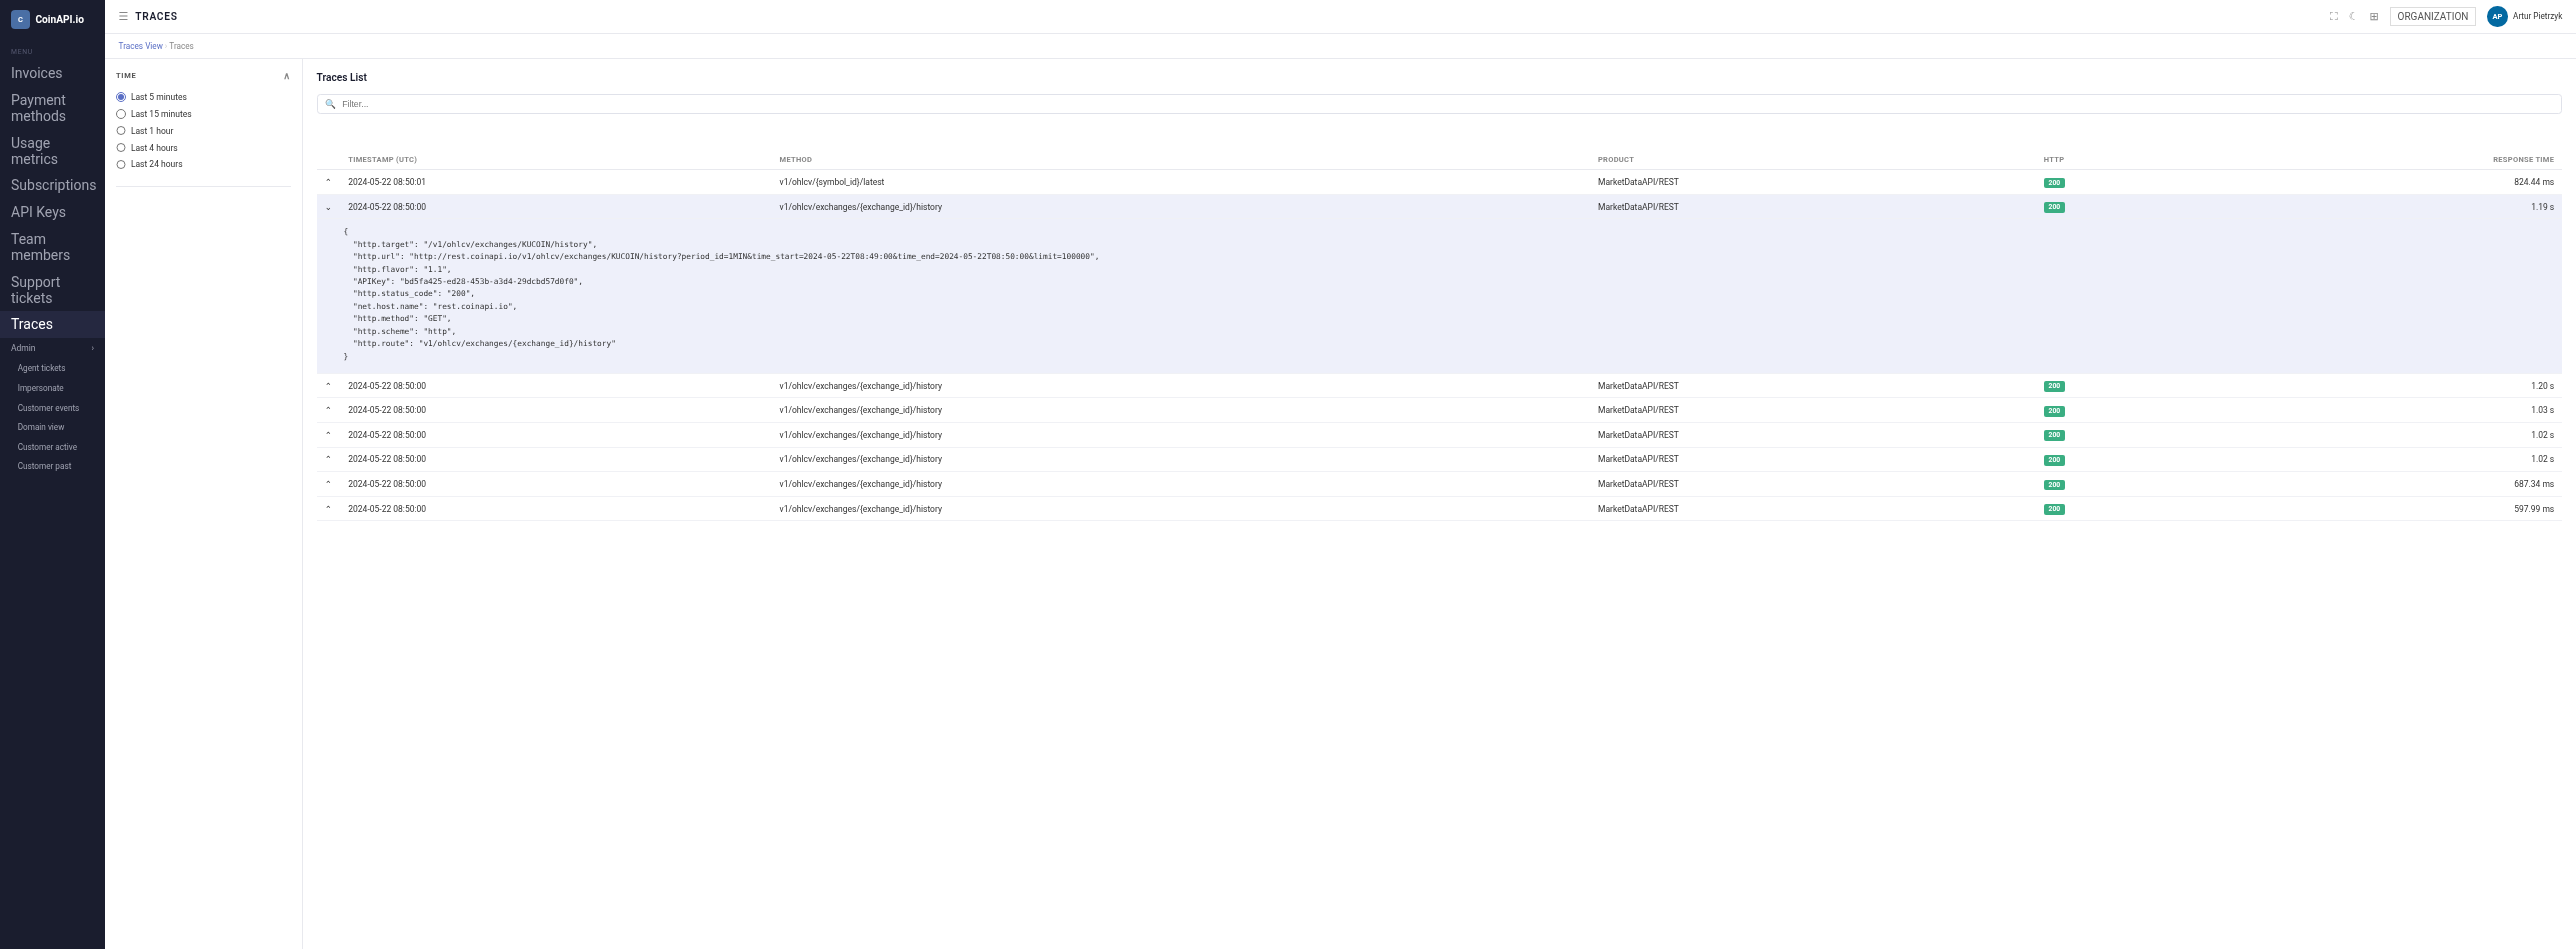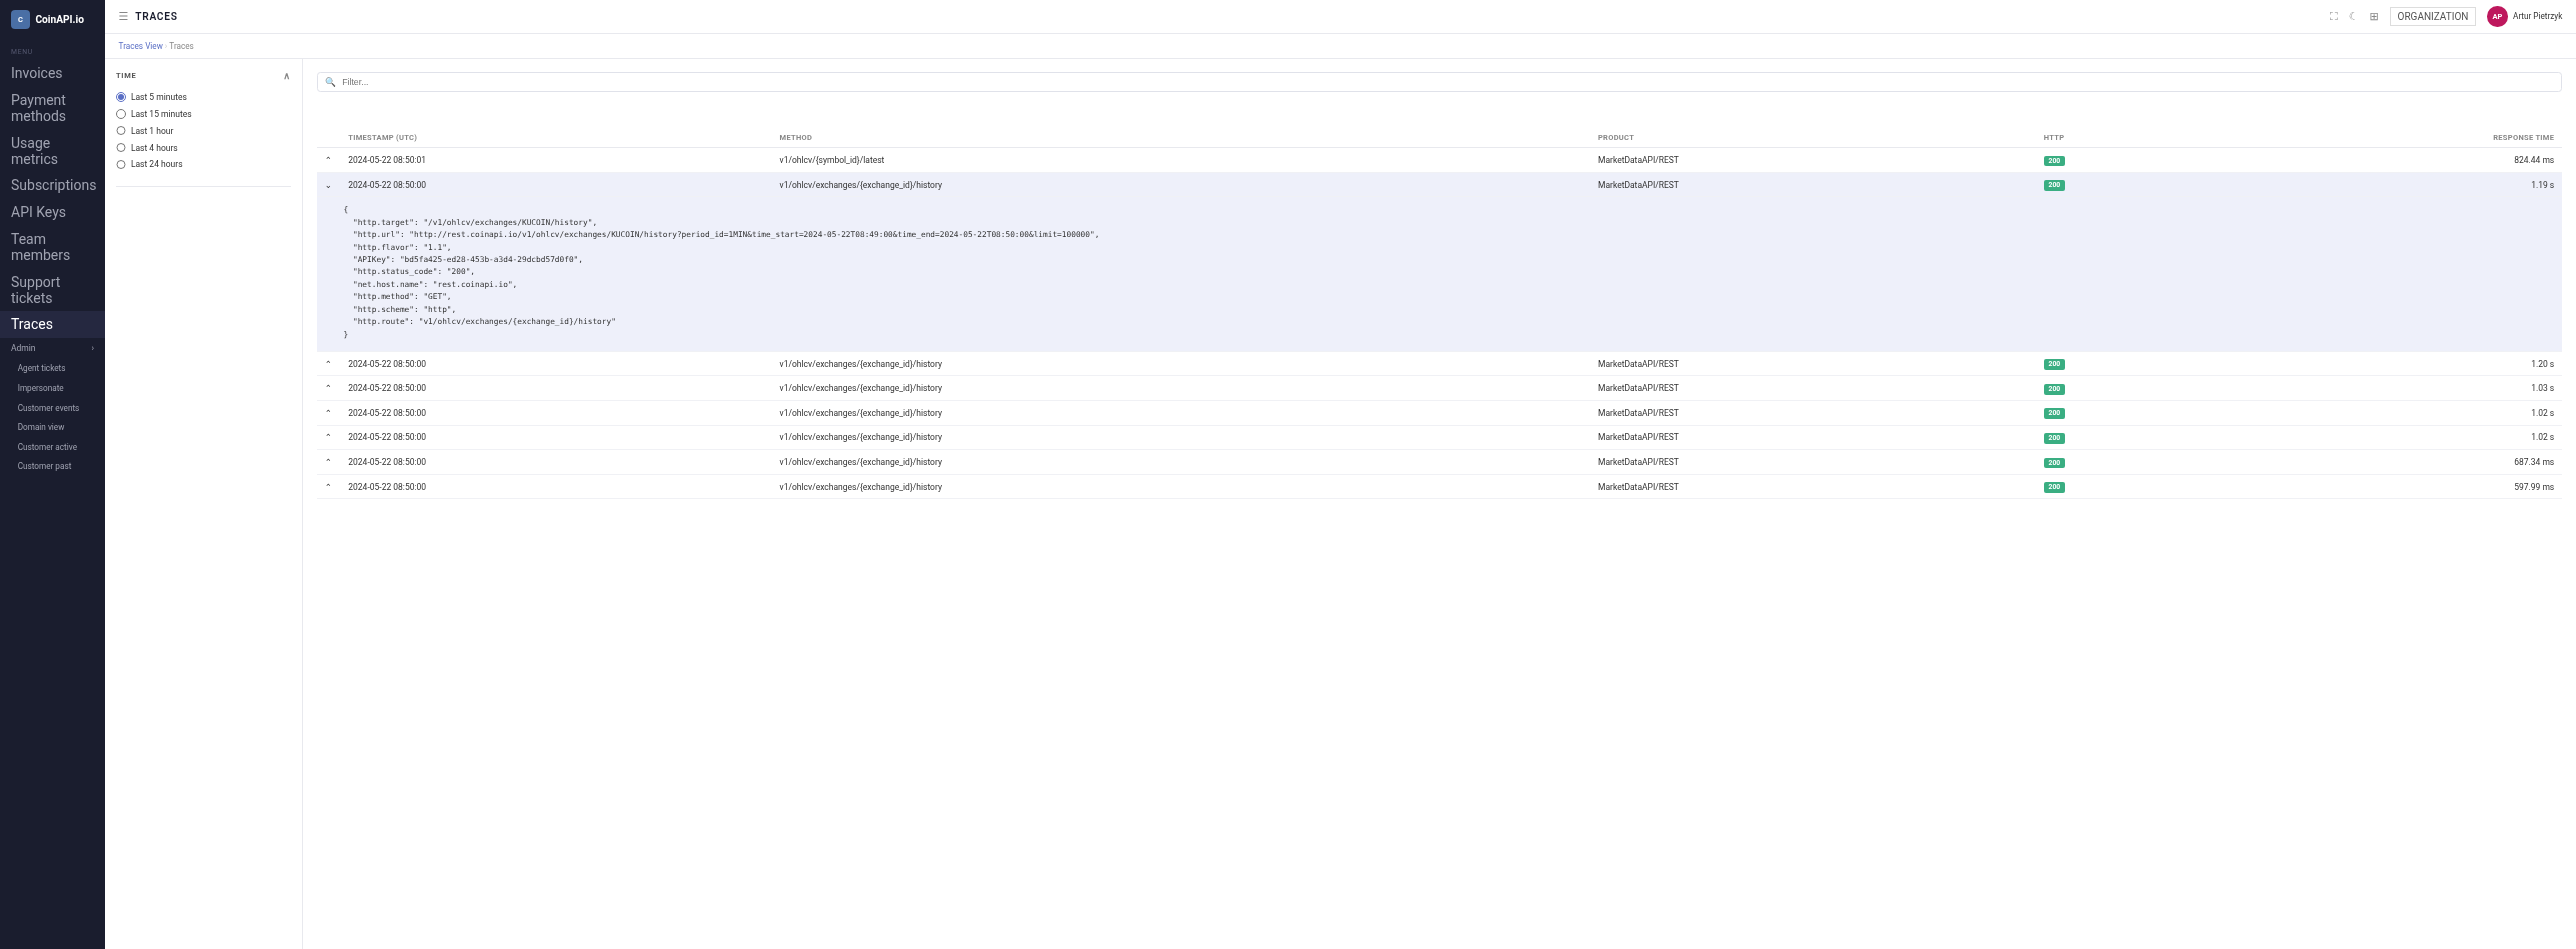--- a/index.html
+++ b/index.html
@@ -128,21 +128,21 @@
       display: flex;
       align-items: center;
       gap: 5.4px;
       font-size: 8.2px;
       color: #333;
     }
     .avatar {
       width: 20.4px;
       height: 20.4px;
       border-radius: 50%;
-      background: #be185d;
+      background: #0369a1;
       display: flex;
       align-items: center;
       justify-content: center;
       color: white;
       font-size: 7.5px;
       font-weight: bold;
     }
 
     
     .breadcrumb {
@@ -419,20 +419,21 @@
           <input type="radio" name="time" style="">
           <span>Last 24 hours</span>
         </label>
       </div>
 
       <hr class="filter-divider">
 
     </aside>
 
     <div class="traces-panel">
+      <div class="traces-title">Traces List</div>
 
       <div class="filter-search">
         <span class="search-icon">🔍</span>
         <input type="text" placeholder="Filter..." style="">
       </div>
 
       <table class="traces-table">
         <thead>
           <tr>
             <th style="width:20.4px;"></th>

